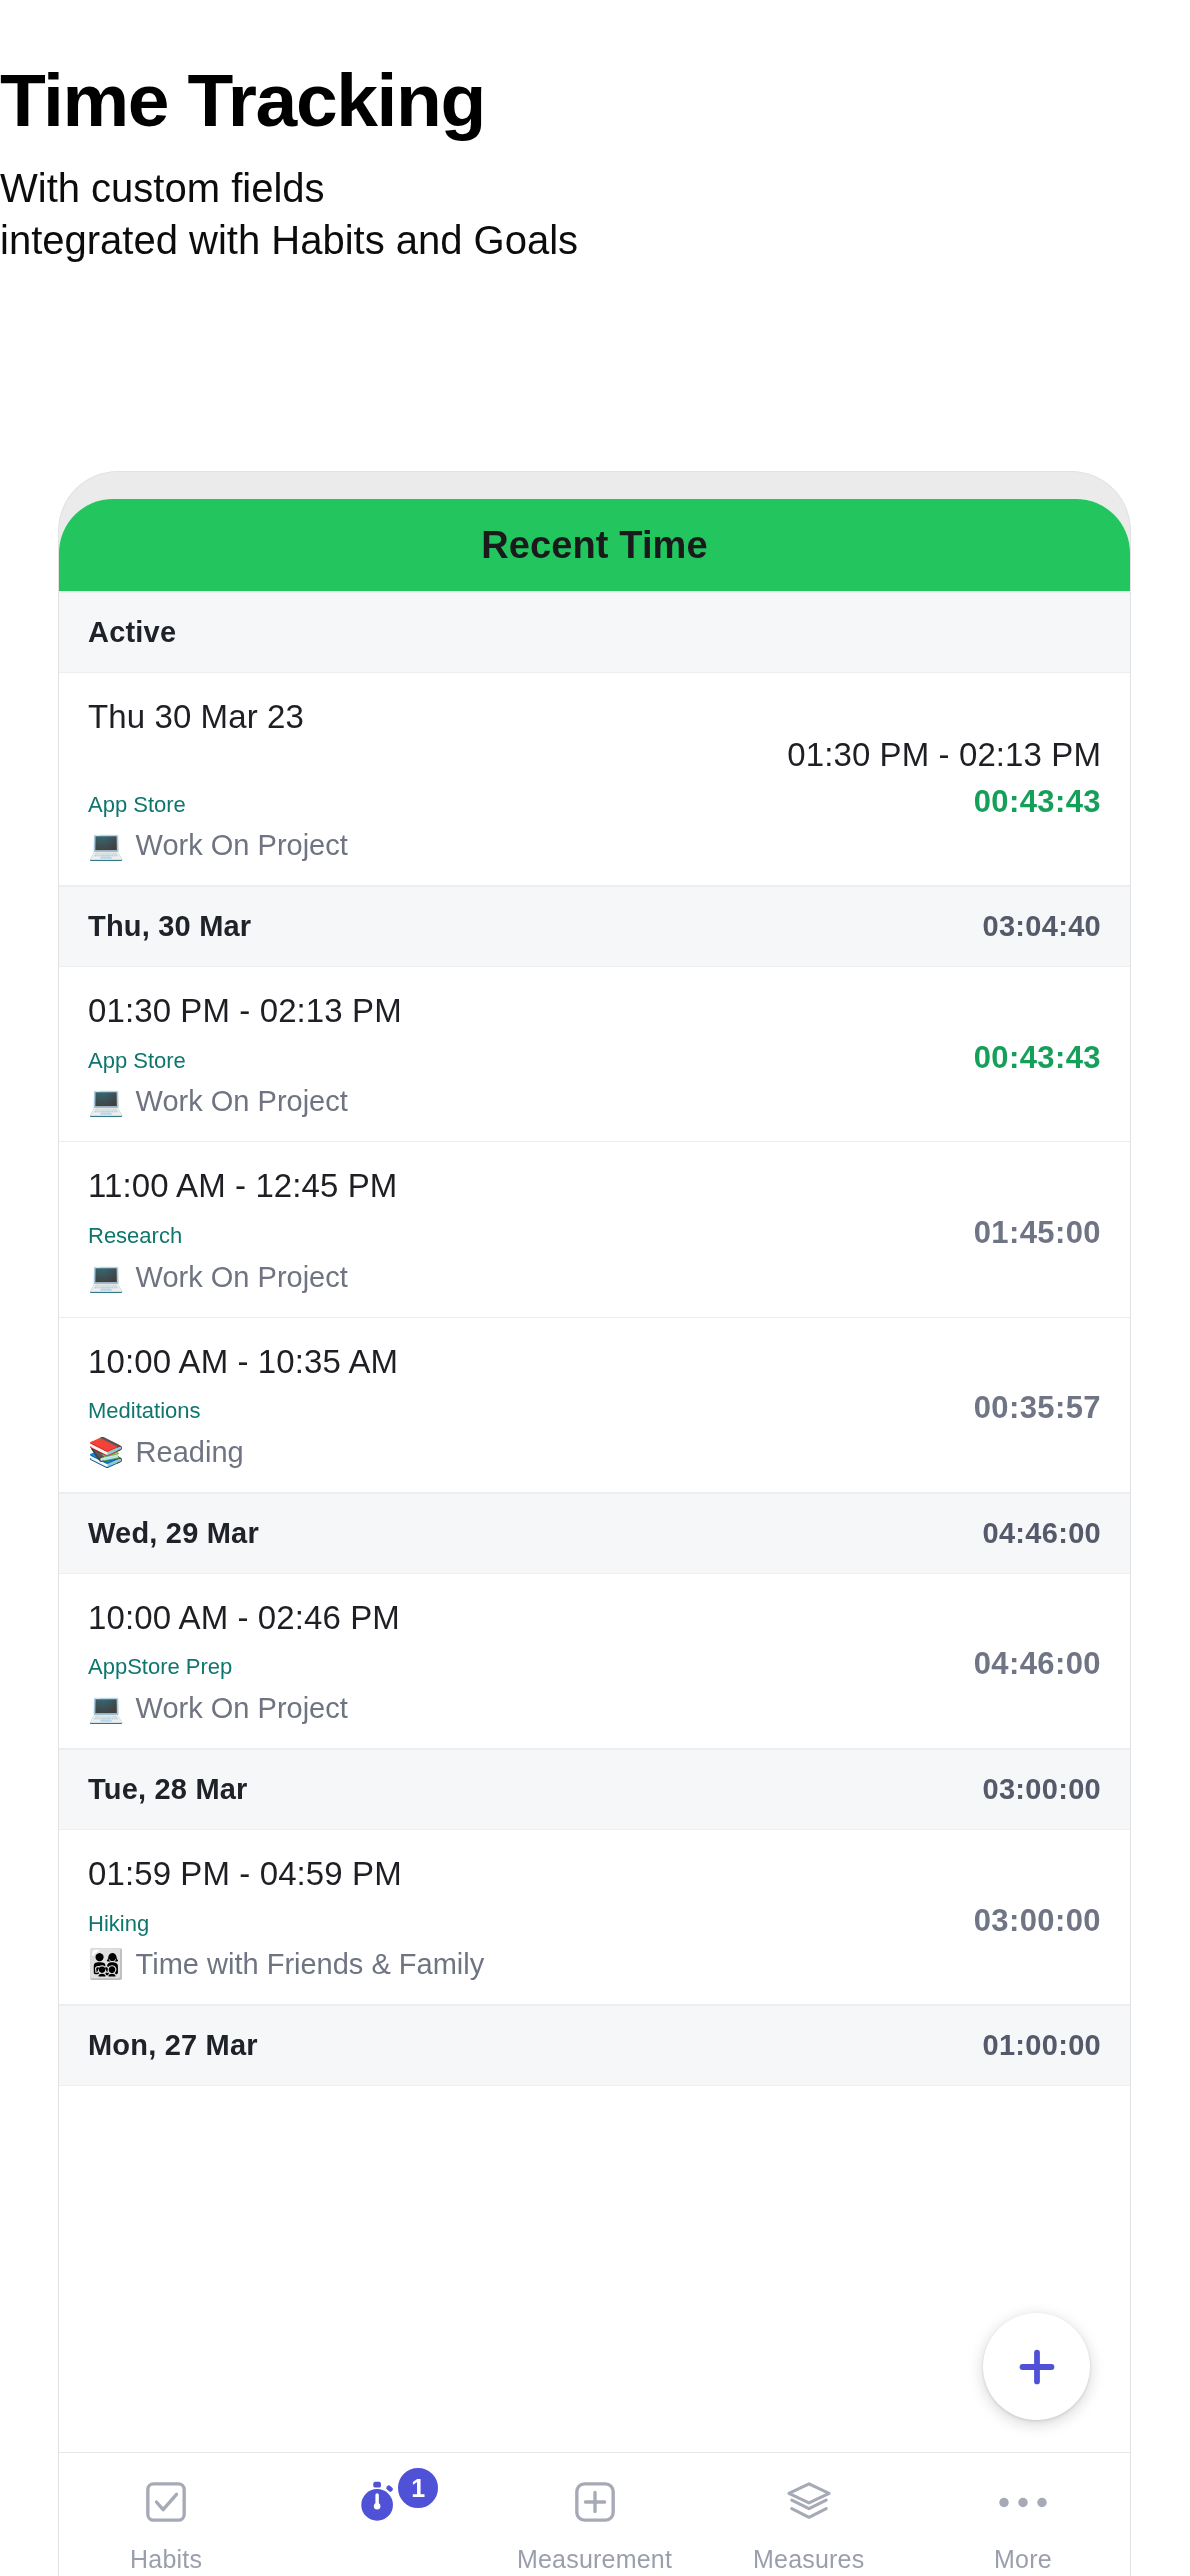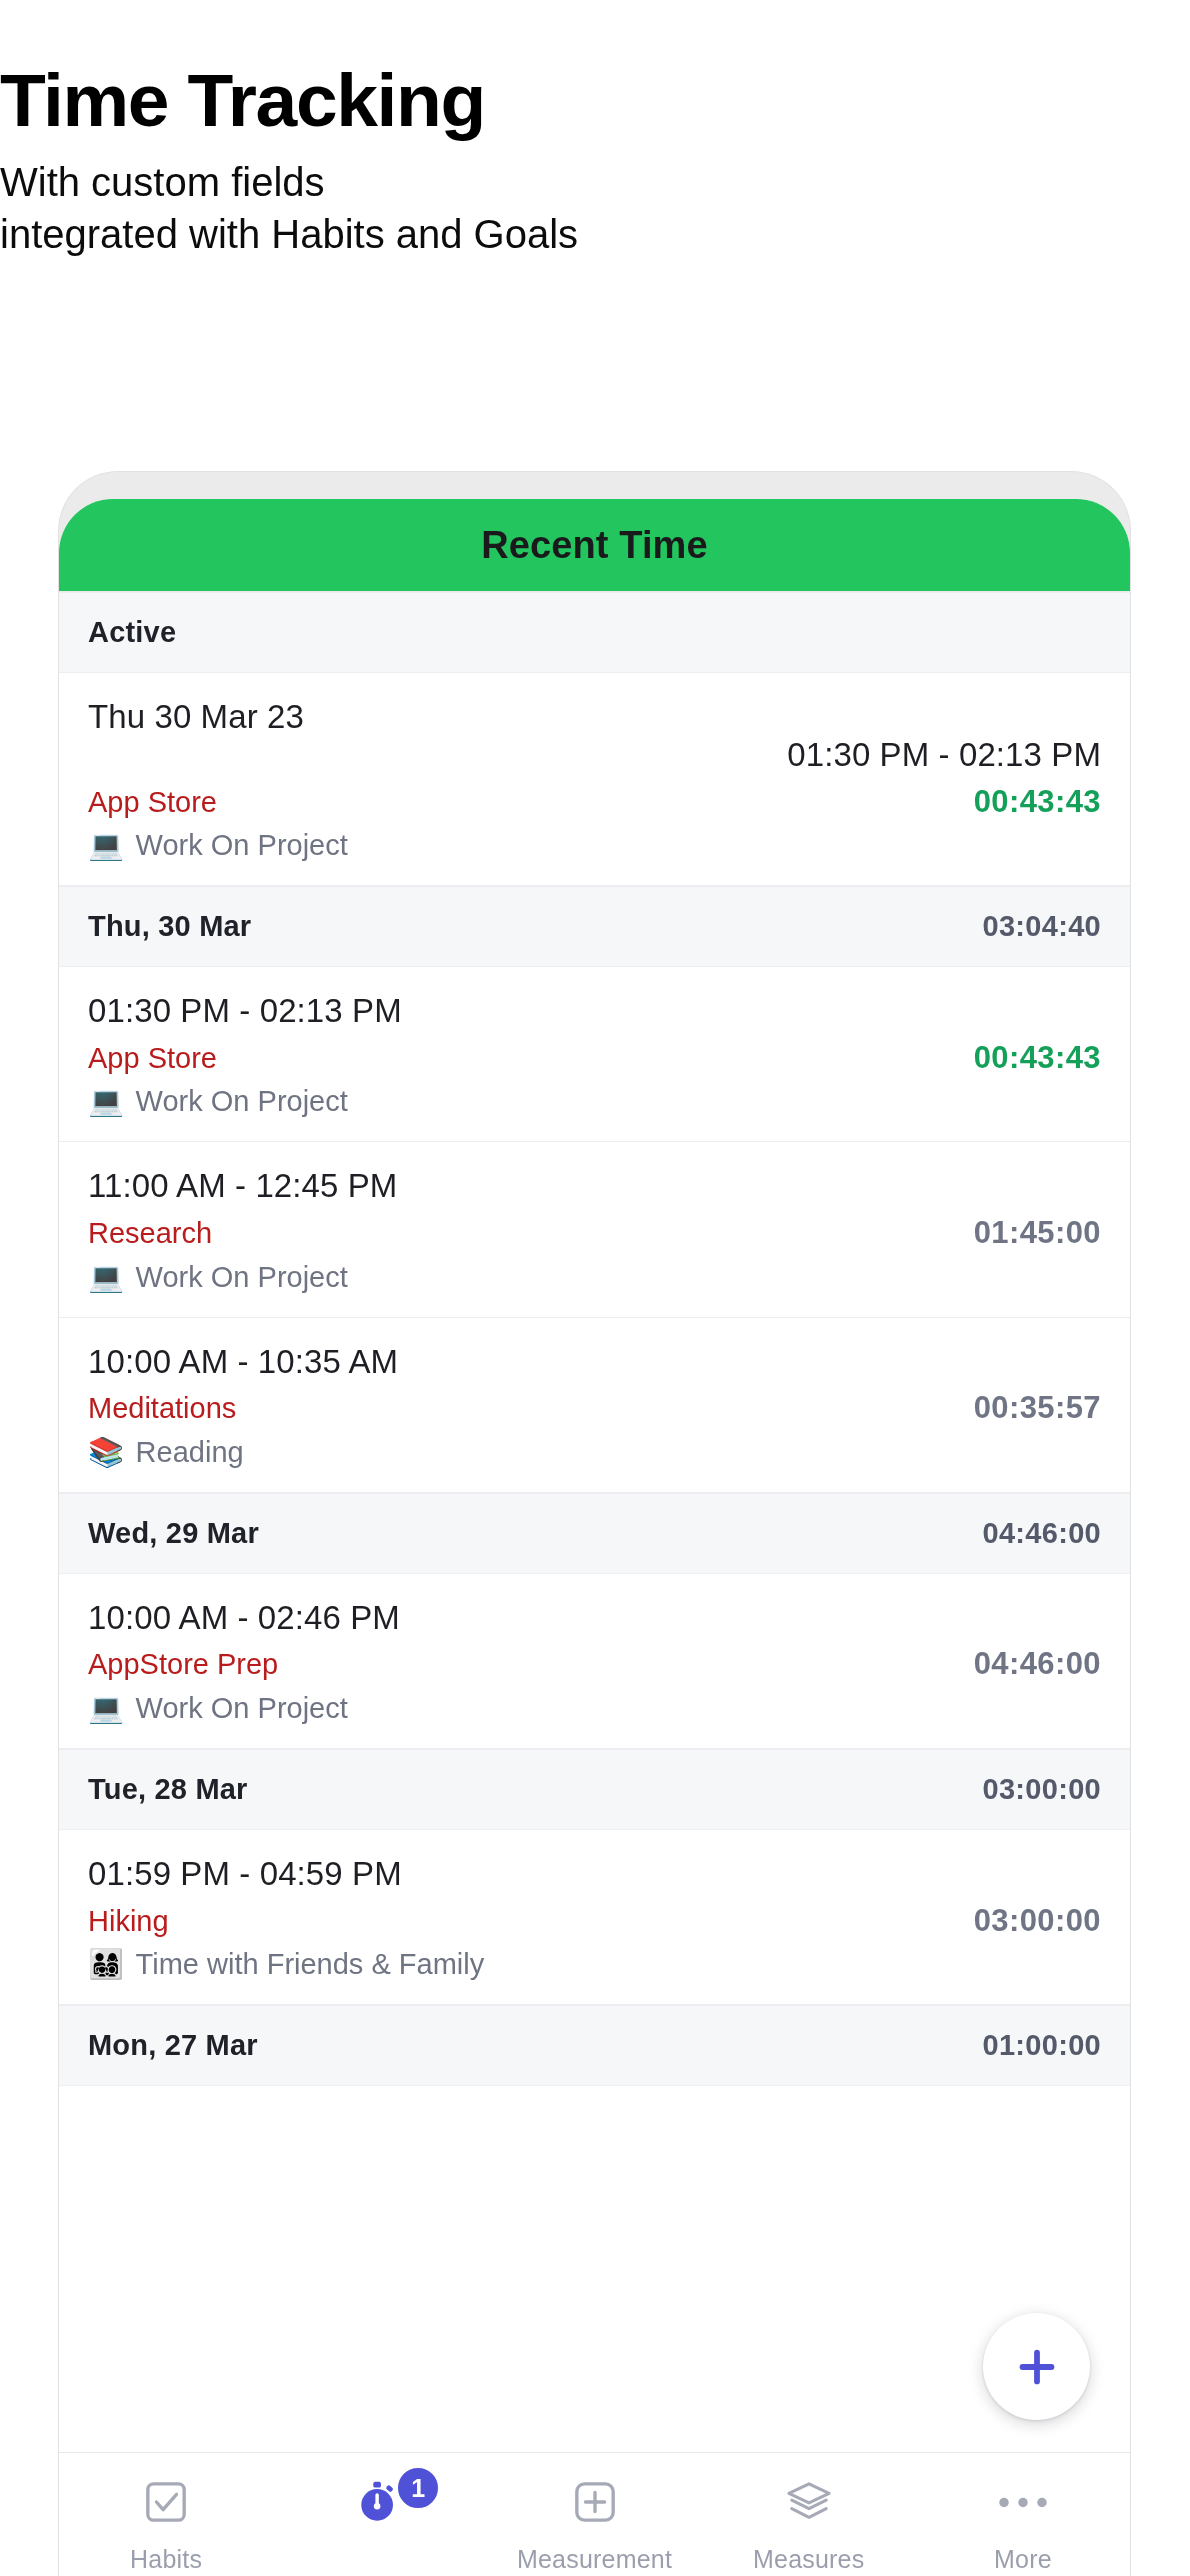--- a/index.html
+++ b/index.html
@@ -14,21 +14,21 @@
   
   .promo { padding-top:59px; }
   .promo-title {
     font-size: 75px;
     font-weight: 700;
     letter-spacing: -1.4px;
     color:#000;
     line-height: 1.1;
   }
   .promo-sub {
-    margin-top: 14px;
+    margin-top: 20px;
     font-size: 40px;
     font-weight: 400;
     color:#0c0c0c;
     line-height: 1.32;
   }
 
   
   .phone-wrap {
     position:absolute;
     left: 59px; top: 472px;
@@ -100,21 +100,21 @@
   .entry-top { display:flex; align-items:baseline;flex-direction:column; }
   .entry-primary {
     font-size: 33px; color:#1e1f24; font-weight:400; letter-spacing:0.1px;
   }
   .entry-right {
     margin-left:auto; font-size:33px; color:#1e1f24; font-weight:400; letter-spacing:0.1px;
     text-align:right;
   }
   .entry-second { display:flex; align-items:baseline; margin-top: 9.6px; }
   .entry-sub {
-    font-size: 29px; color:#b91c1c; font-weight:400;
+    font-size: 22px; color:#0f766e; font-weight:400;
   }
   .entry-dur {
     margin-left:auto; font-size:31px; font-weight:600; color:#707585; letter-spacing:0.4px;
   }
   .entry-dur.green { color:#15a05a; font-weight:700; }
   .entry-cat {
     margin-top: 9.6px;
     display:flex; align-items:center; gap:11.5px;
     font-size: 29px; color:#6f7483;
   }

